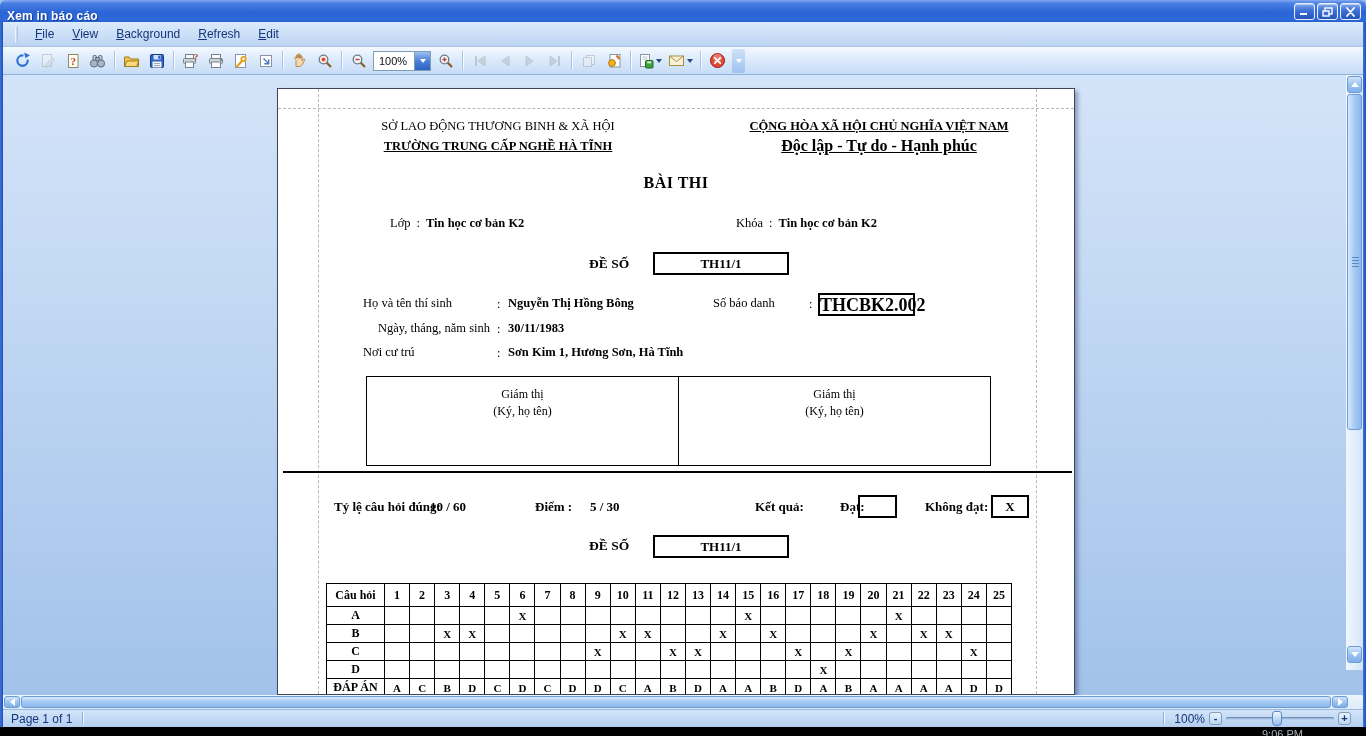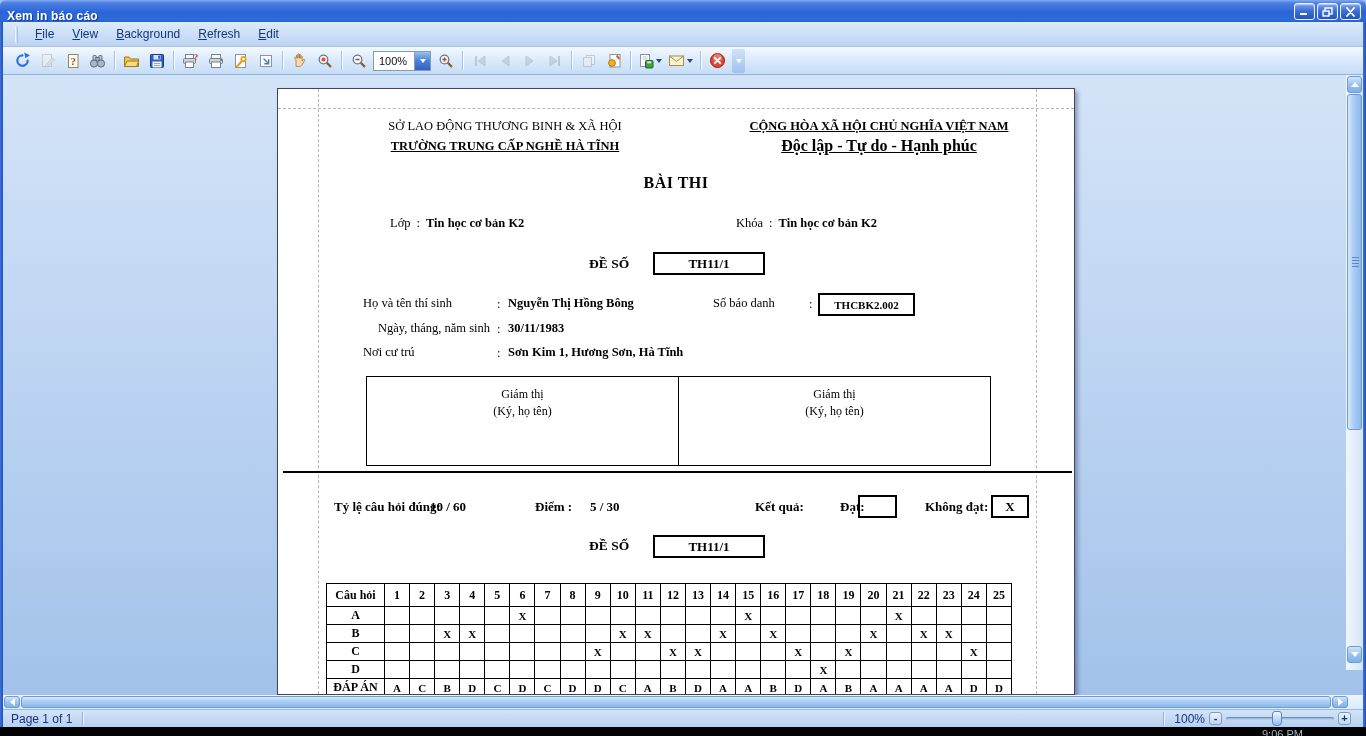--- a/index.html
+++ b/index.html
@@ -60,25 +60,25 @@
   .gh { border-top:1px dashed #b8b8b8; left:0; right:0; height:0; }
 
   .hdr-block { text-align:center; font-size:12.5px; line-height:20px; }
   .hdr-bold { font-weight:bold;text-decoration:underline; }
   .hdr-underline { text-decoration:underline; }
   .doc-title { left:0; width:100%; text-align:center; top:85px; font-size:16px; font-weight:bold; letter-spacing:.5px; }
   .inline-lbl { font-size:12.5px; }
   .inline-val { font-size:12.5px; font-weight:bold; }
   .colon { padding:0 6px; font-size:12.5px; }
   .deso-lbl { font-size:13.5px; font-weight:bold; }
-  .deso-box { width:112px; height:23px; border:2px solid #000; text-align:center;
+  .deso-box { width:136px; height:23px; border:2px solid #000; text-align:center;
     font-size:13px; font-weight:bold; line-height:20px; }
   .fld-lbl { font-size:12.5px; }
   .fld-val { font-size:12.5px; font-weight:bold; }
-  .sbd-box { width:97px; height:23px; border:2px solid #000; text-align:center; font-size:11px; font-weight:bold; line-height:20px; }
+  .sbd-box { width:97px; height:23px; border:2px solid #000; text-align:center; font-size:18px; font-weight:bold; line-height:20px; }
   .proctor { left:88px; top:287px; width:625px; height:90px; border:1px solid #000; display:flex; }
   .proctor-cell { flex:1; text-align:center; padding-top:9px; font-size:12px; line-height:17px; }
   .proctor-cell + .proctor-cell { border-left:1px solid #000; }
   .thickline { left:5px; top:382px; width:789px; height:2px; background:#000; }
   .score-lbl { font-size:13px; font-weight:bold; }
   .chk-box { width:39px; height:23px; border:2px solid #000; text-align:center; font-size:13px; font-weight:bold; line-height:20px; }
   .time-note { left:0; width:100%; top:471px; text-align:center; font-size:12px; }
 
   table.ans-table { position:absolute; left:48px; top:494px; width:686px;
     border-collapse:collapse; table-layout:fixed; }
@@ -351,21 +351,21 @@
     </div>
   </div>
 
   <div class="content">
 
     <div class="page">
       <div class="abs gv guide" style="left:40px;"></div>
       <div class="abs gv guide" style="left:758px;"></div>
       <div class="abs gh guide" style="top:19px;"></div>
 
-      <div class="abs hdr-block" style="left:67px; top:27px; width:320px;text-align:center;">
+      <div class="abs hdr-block" style="left:60px; top:27px; width:320px;text-align:center;">
         <div>SỞ LAO ĐỘNG THƯƠNG BINH &amp; XÃ HỘI</div>
         <div class="hdr-bold hdr-underline">TRƯỜNG TRUNG CẤP NGHỀ HÀ TĨNH</div>
       </div>
       <div class="abs hdr-block" style="left:450px; top:27px; width:302px;">
         <div class="hdr-bold">CỘNG HÒA XÃ HỘI CHỦ NGHĨA VIỆT NAM</div>
         <div class="hdr-bold hdr-underline" style="font-size:16px;">Độc lập - Tự do - Hạnh phúc</div>
       </div>
 
       <div class="abs doc-title">BÀI THI</div>
 

